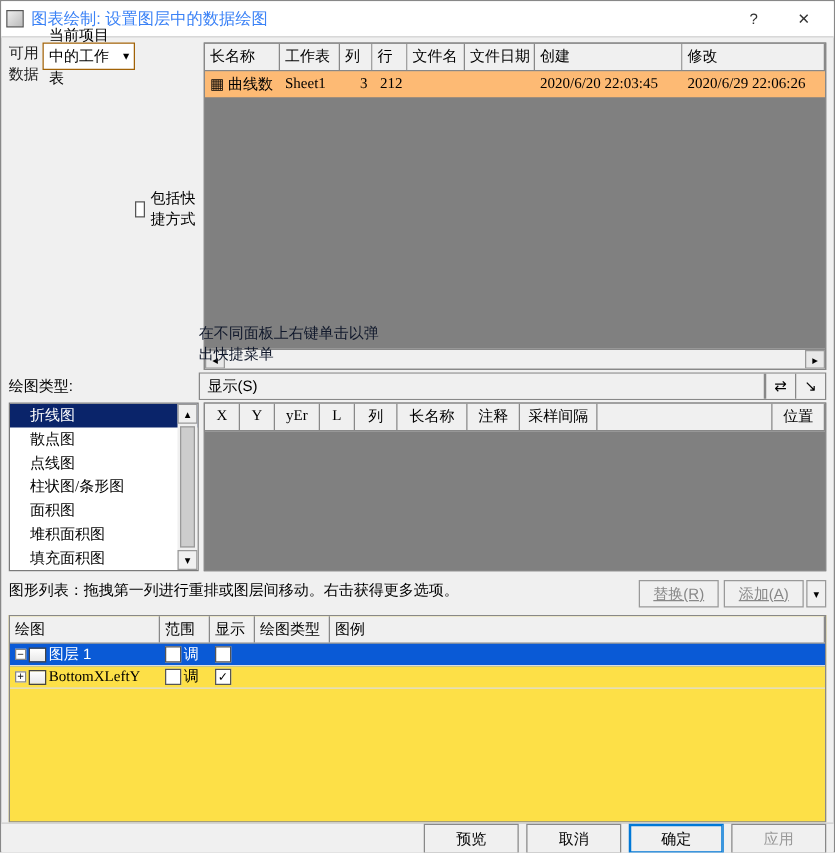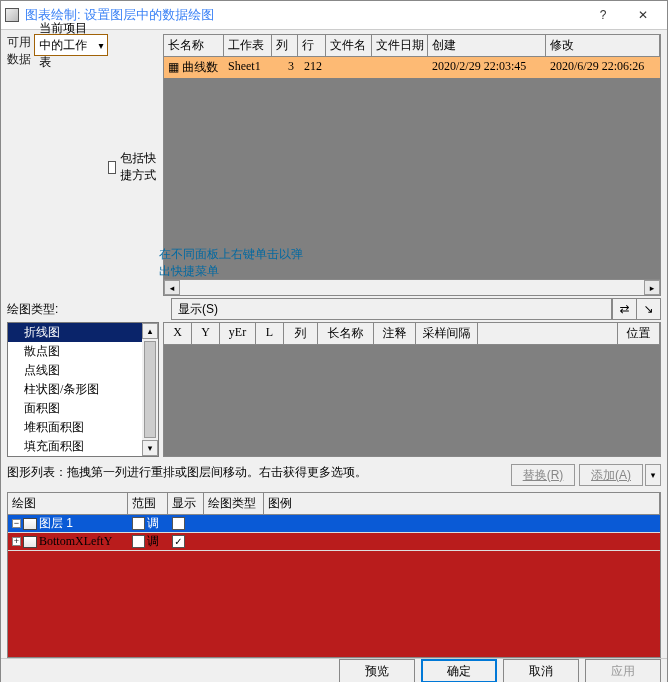--- a/index.html
+++ b/index.html
@@ -20,41 +20,41 @@
 .rightarea { flex: 1; margin-left: 4px; display: flex; flex-direction: column; }
 .table1 { border: 1px solid #888; background: #808080; flex: 1; display: flex; flex-direction: column; overflow: hidden; }
 .thead { display: flex; background: #f0f0f0; border-bottom: 1px solid #888; }
 .thead .th { border-right: 1px solid #888; padding: 2px 4px; background: #f0f0f0; white-space: nowrap; overflow: hidden; }
 .trow { display: flex; background: #fdba74; }
 .trow .td { padding: 2px 4px; white-space: nowrap; overflow: hidden; font-family: "SimSun"; }
 .spacergray { flex: 1; background: #808080; }
 .hscroll { height: 16px; background: #f0f0f0; border-top: 1px solid #888; display: flex; align-items: stretch; }
 .hscroll .sbtn { width: 16px; border: 1px solid #999; background: #e8e8e8; display: flex; align-items: center; justify-content: center; font-size: 9px; }
 .hscroll .strack { flex: 1; }
-.tip { font-size: 12px; color: #0369a1; position: absolute; bottom: 12px; padding-bottom: 4px; width: 148px; }
+.tip { font-size: 12px; color: #0f172a; position: absolute; bottom: 0; padding-bottom: 4px; width: 148px; }
 .leftrel { position: relative; flex: 1; }
-.row2 { display: flex; gap: 12px; }
+.row2 { display: flex; }
 .row2 .leftlbl { width: 152px; display: flex; align-items: center; }
 .showrow { flex: 1; border: 1px solid #888; display: flex; height: 22px; }
 .showbtn { flex: 1; background: #f0f0f0; border-right: 1px solid #888; display: flex; align-items: center; padding: 0 6px; }
 .iconbtn { width: 24px; border-left: 1px solid #888; display: flex; align-items: center; justify-content: center; background: #f0f0f0; }
 .row3 { display: flex; flex:1; min-height:0; }
 .listbox { width: 152px; border: 1px solid #7a7a7a; background: #fff; overflow: hidden; position: relative; }
 .listbox .item { padding: 1px 16px; font-family: "SimSun"; }
 .listbox .item.sel { background: #0a246a; color: #fff; }
 .listbox .sbar { position: absolute; right: 0; top: 0; bottom: 0; width: 16px; background: #f0f0f0; display: flex; flex-direction: column; }
 .listbox .sbar .sb { height: 16px; border: 1px solid #999; font-size: 9px; display:flex;align-items:center;justify-content:center;}
 .listbox .sbar .thumb { flex:1; margin:2px; background:#cdcdcd; border:1px solid #999; }
 .grid2 { flex: 1; margin-left: 4px; border: 1px solid #888; background: #808080; display: flex; flex-direction: column; }
 .grid2 .ghead { display: flex; background: #f0f0f0; border-bottom: 1px solid #888; }
 .grid2 .ghead .gh { border-right: 1px solid #888; padding: 2px 0; text-align: center; font-family: "SimSun"; }
 .row4 { display: flex; align-items: flex-start; height: 26px; margin-top: 5px; }
 .row4 .r4txt { flex: 1; font-size: 12px; }
 .btn2 { border: 1px solid #999; background: #f0f0f0; height: 22px; padding: 0 8px; margin-left: 4px; color: #888; min-width: 64px; text-align: center; display: flex; align-items: center; justify-content: center; font-family: "SimSun"; text-decoration: underline; }
-.row5 { border: 1px solid #888; background: #b91c1c; flex-basis: 166px; display: flex; flex-direction: column; }
+.row5 { border: 1px solid #888; background: #fde047; flex-basis: 166px; display: flex; flex-direction: column; }
 .row5 .ghd { display: flex; background: #f0f0f0; border-bottom: 1px solid #888; }
 .row5 .ghd .gc { border-right: 1px solid #888; padding: 2px 4px; }
 .row5 .gr { display: flex; align-items: center; height: 18px; border-bottom: 1px solid #ddd; }
 .row5 .gr.sel { background: #0a5ad6; color: #fff; }
 .row5 .gr .gc { padding: 0 4px; display: flex; align-items: center; gap: 2px; }
 .treeicon { width: 9px; height: 9px; border: 1px solid #888; display: inline-flex; align-items: center; justify-content: center; font-size: 9px; line-height: 1; color: #222; background: #fff; }
 .layericon { width: 14px; height: 12px; border: 1px solid #444; background: linear-gradient(#fff,#e8e8e8); display:inline-block; }
 .cb { width: 13px; height: 13px; border: 1px solid #555; background: #fff; display:inline-flex; align-items:center; justify-content:center; font-size:10px; }
 .footer { height: 34px; display: flex; align-items: center; justify-content: flex-end; padding: 0 6px; border-top: 1px solid #ccc; background: #f0f0f0; gap: 6px; }
 .footer .fbtn { border: 1px solid #888; background: #f0f0f0; height: 24px; min-width: 76px; display: flex; align-items: center; justify-content: center; }
@@ -110,21 +110,21 @@
             <div class="th" style="width:118px">创建</div>
             <div class="th" style="flex:1">修改</div>
           </div>
           <div class="trow">
             <div class="td" style="width:60px"><span>▦</span> <span>曲线数</span></div>
             <div class="td" style="width:48px">Sheet1</div>
             <div class="td" style="width:26px;text-align:right">3</div>
             <div class="td" style="width:28px;text-align:right">212</div>
             <div class="td" style="width:46px"></div>
             <div class="td" style="width:56px"></div>
-            <div class="td" style="width:118px">2020/2/29 22:03:45</div>
+            <div class="td" style="width:118px">2020/6/20 22:03:45</div>
             <div class="td" style="flex:1">2020/6/29 22:06:26</div>
           </div>
           <div class="spacergray"></div>
           <div class="hscroll">
             <div class="sbtn">◂</div>
             <div class="strack"></div>
             <div class="sbtn">▸</div>
           </div>
         </div>
       </div>
@@ -226,23 +226,23 @@
         <div class="gc" style="flex:1"></div>
       </div>
     </div>
 
   </div>
 
   <div class="footer">
     <div class="fbtn">
         <span>预览</span>
       </div>
+    <div class="fbtn">
+        <span>取消</span>
+      </div>
     <div class="fbtn default">
         <span>确定</span>
       </div>
-    <div class="fbtn">
-        <span>取消</span>
-      </div>
     <div class="fbtn disabled">
         <span>应用</span>
       </div>
   </div>
 </div>
 
 </body></html>

